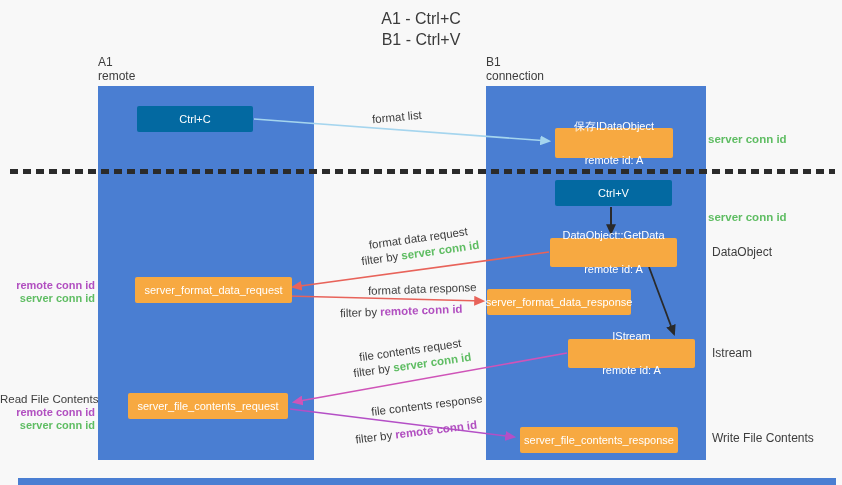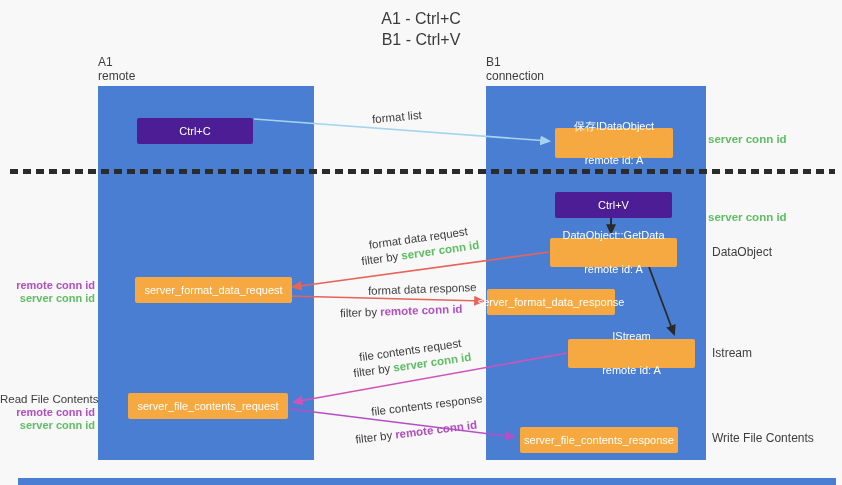--- a/index.html
+++ b/index.html
@@ -7,21 +7,21 @@
          font-family:"Liberation Sans",sans-serif;color:#3d3d3d;}
   .title{position:absolute;left:0;top:8px;width:842px;text-align:center;
          font-size:16px;line-height:21px;color:#3a3a3a;}
   .lane-header{position:absolute;top:55px;text-align:left;font-size:12px;line-height:14px;color:#3d3d3d;}
   .lane{position:absolute;top:86px;height:374px;background:#4a7ed2;}
   .divider{position:absolute;left:10px;top:169px;width:825px;height:5px;
            background:repeating-linear-gradient(90deg,#2b2b2b 0 8px,transparent 8px 13px);}
   .arrows{position:absolute;left:0;top:0;width:842px;height:485px;pointer-events:none;}
   .node{position:absolute;display:flex;align-items:center;justify-content:center;
         color:#fff;font-size:11px;text-align:center;border-radius:2px;line-height:13px;}
-  .green{background:#4c1d95;margin-top:12px;}
+  .green{background:#0369a1;}
   .orange{background:#f7a941;gap:21px;}
   .two-line{flex-direction:column;}
   .arrow-label{position:absolute;font-size:11.5px;line-height:15px;color:#3d3d3d;
                white-space:nowrap;text-align:center;}
   .rot-8{transform:rotate(-8deg);}
   .rot-7{transform:rotate(-7deg);}
   .rot-5{transform:rotate(-5deg);}
   .rot-2{transform:rotate(-2deg);}
   .key-green{color:#5fbd63;font-weight:bold;margin-left:3px;}
   .key-purple{color:#b14fc0;font-weight:bold;margin-left:3px;}
@@ -100,21 +100,21 @@
 
   <div class="node orange two-line" style="left:550px;top:238px;width:127px;height:29px;">
     <div>DataObject::GetData</div>
     <div>remote id: A</div>
   </div>
 
   <div class="node orange" style="left:135px;top:277px;width:157px;height:26px;">
     <span>server_format_data_request</span>
   </div>
 
-  <div class="node orange" style="left:487px;top:289px;width:128px;height:26px;">
+  <div class="node orange" style="left:487px;top:289px;width:144px;height:26px;">
     <span>server_format_data_response</span>
   </div>
 
   <div class="node orange two-line" style="left:568px;top:339px;width:127px;height:29px;">
     <div>IStream</div>
     <div>remote id: A</div>
   </div>
 
   <div class="node orange" style="left:128px;top:393px;width:160px;height:26px;">
     <span>server_file_contents_request</span>

